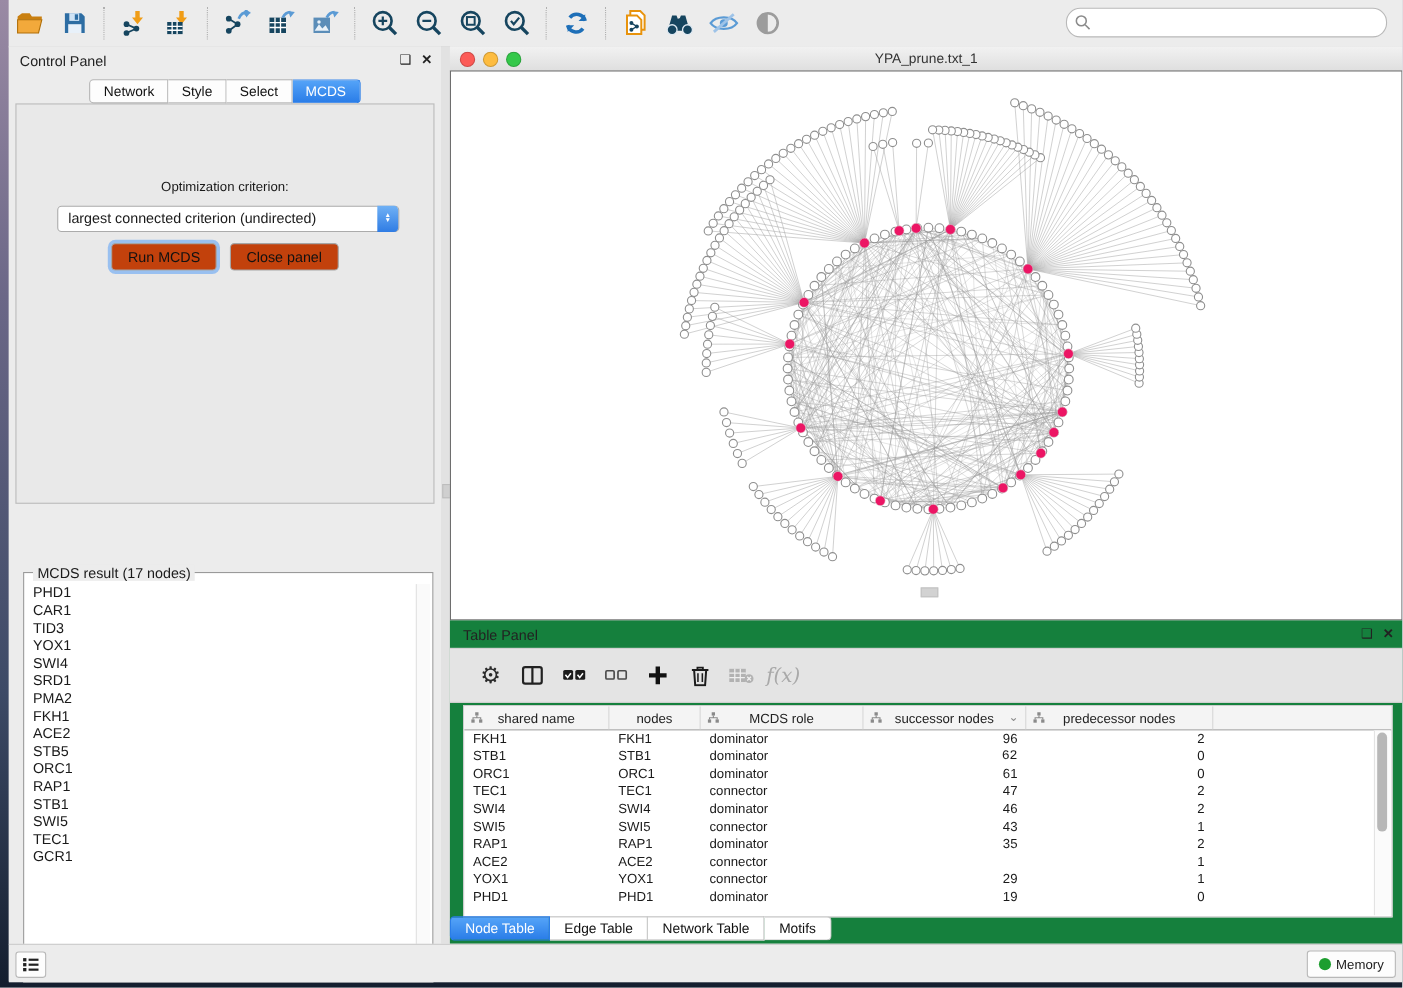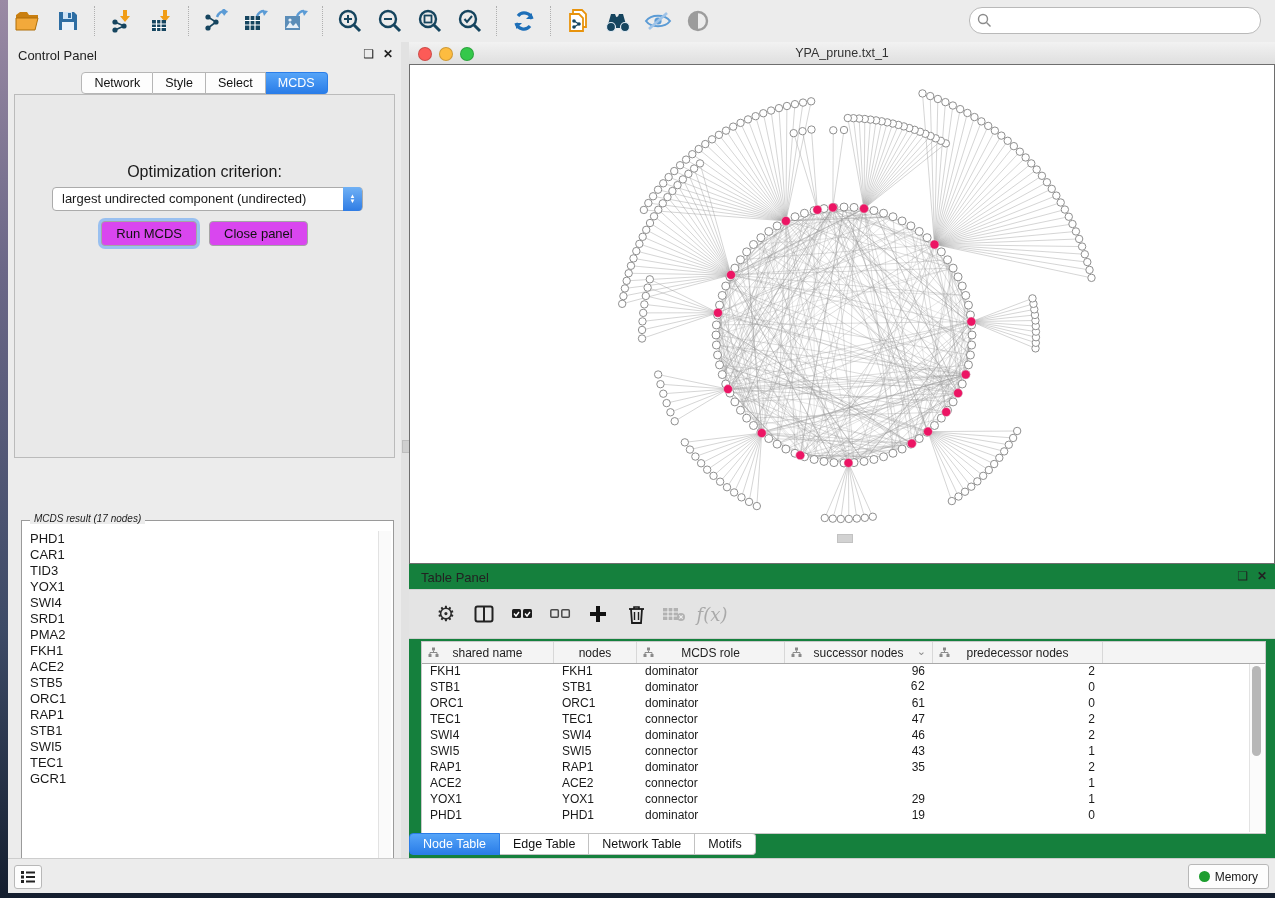--- a/index.html
+++ b/index.html
@@ -23,31 +23,31 @@
   .panel-head{position:relative;height:26px;font-size:13px;color:#222;}
   .panel-head .title{position:absolute;left:10px;top:6px;}
   .winbtns{position:absolute;right:8px;top:5px;display:flex;gap:9px;font-size:12px;color:#222;}
   .winbtns span{cursor:default;}
   .ctabs{position:absolute;left:0;top:30px;width:100%;display:flex;justify-content:center;z-index:3;}
   .ctab{font-size:12.5px;padding:3px 12px;background:#fdfdfd;border:1px solid #b6b6b6;border-left:none;color:#111;}
   .ctab:first-child{border-left:1px solid #b6b6b6;border-radius:4px 0 0 4px;}
   .ctab:last-child{border-radius:0 4px 4px 0;}
   .ctab.active{background:linear-gradient(180deg,#55a4f8,#2a7de8);color:#fff;border-color:#2a7de8;}
   .cbox{position:absolute;left:6px;top:52px;width:379px;height:362px;border:1px solid #bbb;background:#e9e9e9;}
-  .opt-label{position:absolute;left:0;top:68px;width:100%;text-align:center;font-size:16px;}
+  .opt-label{position:absolute;left:0;top:68px;width:100%;text-align:center;font-size:12px;}
   .selectbox{position:absolute;left:37px;top:92px;width:311px;height:24px;background:#fff;border:1px solid #ababab;
              border-radius:4px;font-size:13px;line-height:22px;padding-left:9px;box-sizing:border-box;}
   .selstep{position:absolute;right:0;top:-1px;width:19px;height:24px;border-radius:0 4px 4px 0;
            background:linear-gradient(180deg,#70b1f5,#2f7ce4);display:flex;flex-direction:column;
            align-items:center;justify-content:center;color:#fff;font-size:6px;line-height:5px;}
   .btnrow{position:absolute;left:0;top:126px;width:100%;display:flex;justify-content:center;gap:12px;}
-  .mbtn{font-size:13px;background:#d946ef;border:1px solid #a5a5a5;border-radius:4px;padding:4px 14px;color:#111;}
+  .mbtn{font-size:13px;background:#c2410c;border:1px solid #a5a5a5;border-radius:4px;padding:4px 14px;color:#111;}
   .mbtn.focus{box-shadow:0 0 0 3px rgba(100,165,245,.6);}
   .groupbox{position:absolute;left:6px;top:425px;width:371px;height:371px;border:1px solid #9a9a9a;background:#fff;}
-  .grouplegend{position:absolute;left:8px;top:-8px;background:#ececec;padding:0 4px;font-size:10px;font-style:italic;}
+  .grouplegend{position:absolute;left:8px;top:-8px;background:#ececec;padding:0 4px;font-size:13px;}
   .mlist{position:absolute;left:2px;top:10px;right:15px;bottom:2px;overflow:hidden;font-size:13px;line-height:16px;}
   .mlist div{padding-left:6px;}
   .mscroll{position:absolute;right:2px;top:10px;bottom:2px;width:12px;background:#fafafa;border-left:1px solid #e2e2e2;}
 
   
   .vsplit{position:absolute;left:393px;top:42px;width:8px;height:816px;background:#e2e2e2;}
   .vsplit .handle{position:absolute;left:1px;top:398px;width:6px;height:11px;background:#cfcfcf;border:1px solid #bdbdbd;}
 
   
   .netwin{position:absolute;left:401px;top:42px;width:866px;height:521px;}
@@ -246,21 +246,21 @@
     </div>
     <div class="ctabs" id="ctabs">
           <div class="ctab">Network</div>
           <div class="ctab">Style</div>
           <div class="ctab">Select</div>
           <div class="ctab active">MCDS</div>
         </div>
     <div class="cbox">
       <div class="opt-label">Optimization criterion:</div>
       <div class="selectbox">
-        <span>largest undirected component (undirected)</span>
+        <span>largest connected criterion (undirected)</span>
         <span class="selstep">
               <span>▲</span>
               <span>▼</span>
             </span>
       </div>
       <div class="btnrow">
         <button class="mbtn focus">Run MCDS</button>
         <button class="mbtn">Close panel</button>
       </div>
       <div class="groupbox">

